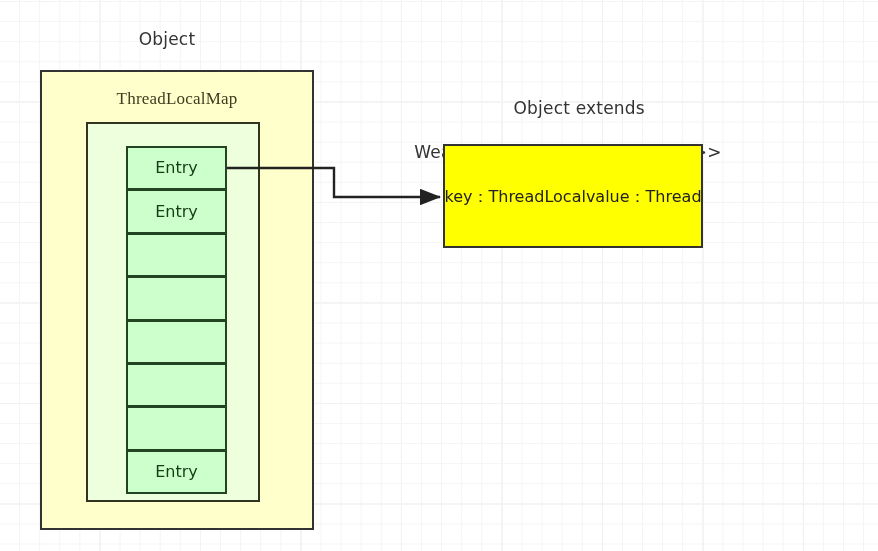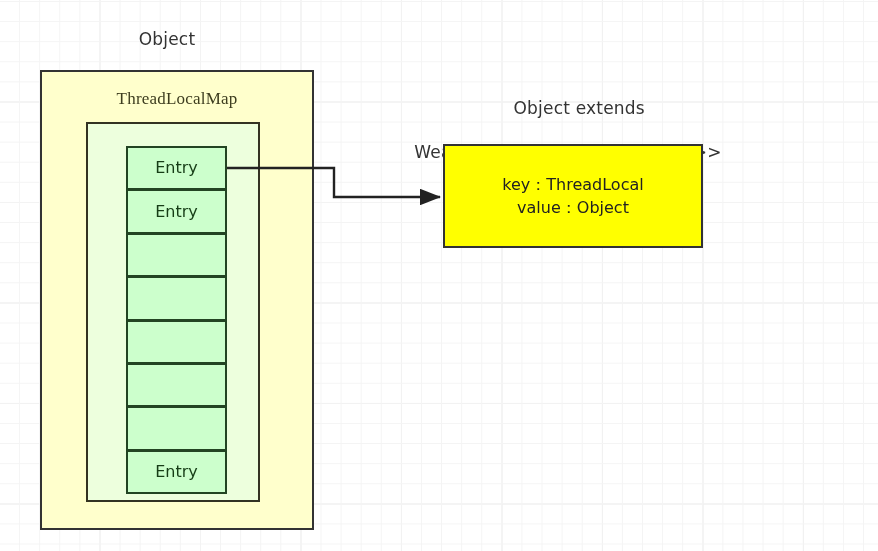--- a/index.html
+++ b/index.html
@@ -125,21 +125,20 @@
   #entry-detail-box {
     position: absolute;
     left: 443px;
     top: 144px;
     width: 260px;
     height: 104px;
     background: #ffff00;
     border: 2.5px solid #333333;
     box-sizing: border-box;
     display: flex;
-    flex-direction: column;
     align-items: center;
     justify-content: center;
   }
   #entry-detail-box span {
     color: #222222;
     font-size: 16px;
     line-height: 23px;
     white-space: pre;
   }
 </style>
@@ -192,16 +191,16 @@
     <polyline points="227,168 334,168 334,197 440,197" fill="none" stroke="#222222" stroke-width="2.4" marker-end="url(#arrowhead)"></polyline>
   </svg>
 
   <div class="lbl" id="entry-title">
     <span>Object extends</span>
     <span class="l2">WeakReference&lt;ThreadLocal&lt;?&gt;&gt;</span>
   </div>
 
   <div id="entry-detail-box">
     <span>key：ThreadLocal</span>
-    <span>value：Object</span>
+    <span>value：Thread</span>
   </div>
 
 </div>
 
 </body></html>

